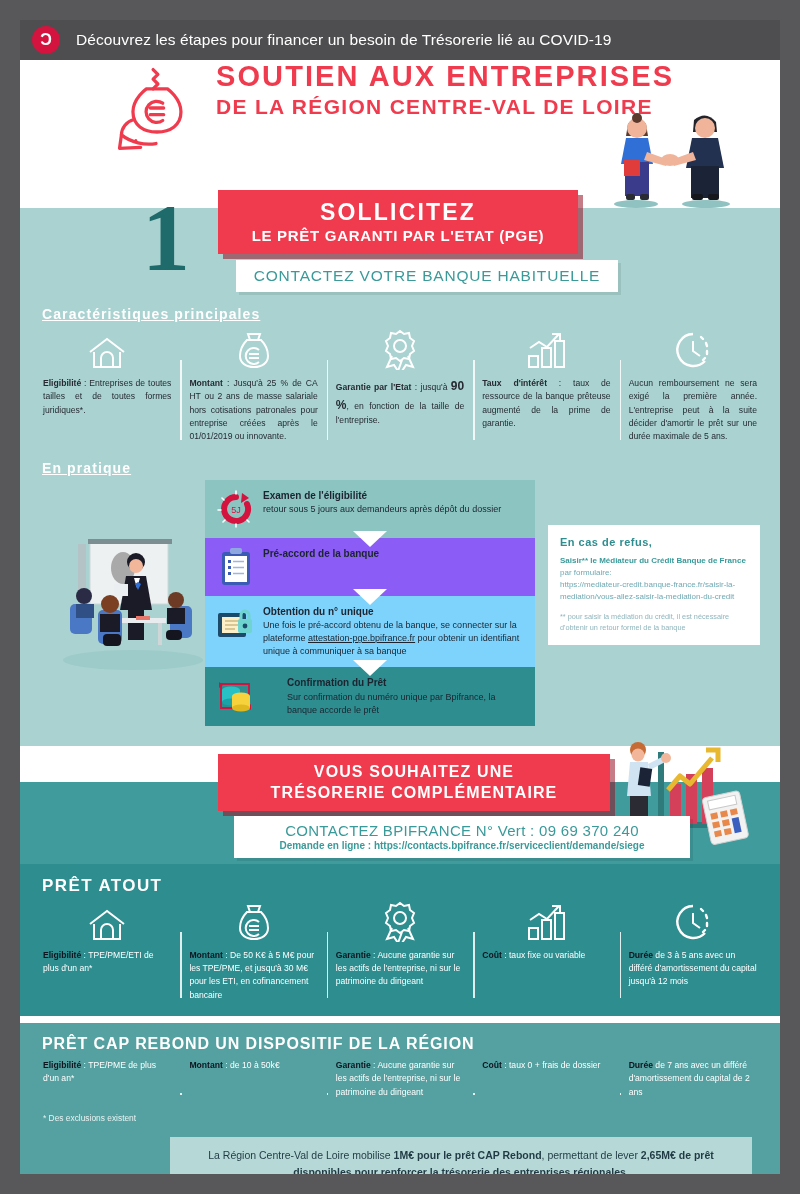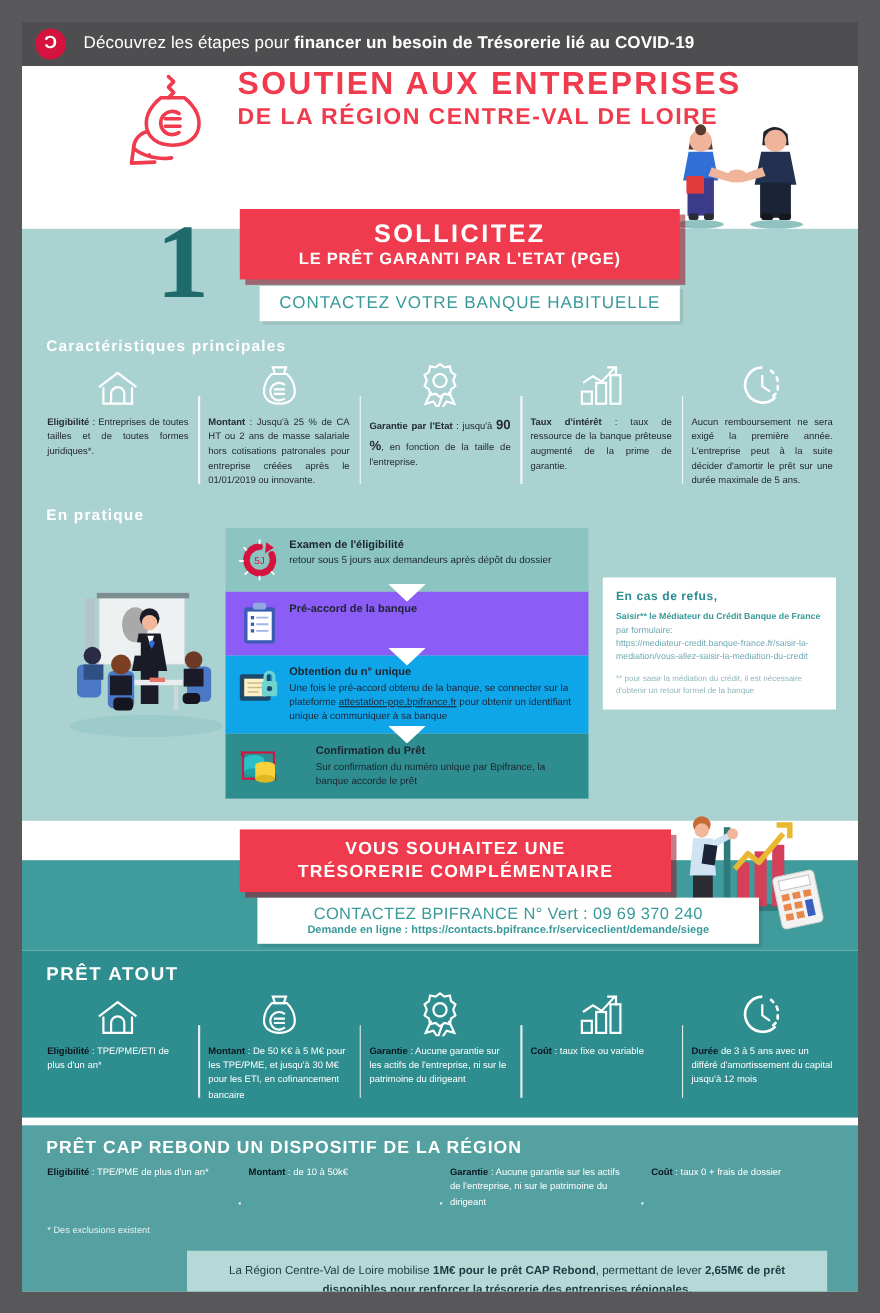--- a/index.html
+++ b/index.html
@@ -33,21 +33,21 @@
   .devup-dot {
     width: 28px; height: 28px; border-radius: 50%;
     background: #d4133f; margin-left: 12px; margin-right: 16px;
     display: flex; align-items: center; justify-content: center;
     color: #fff; font-weight: bold; font-size: 16px; flex: none;
   }
   .topbar-text {
     color: #ffffff; font-size: 15.5px; letter-spacing: .1px;
     white-space: nowrap;
   }
-  .topbar-text b { font-weight: bold; }
+  .topbar-text b { font-weight: normal; }
 
   
   .titlewrap {
     position: relative; height: 120px; background: #fff;
     display: flex; 
   }
   .moneybag { width: 96px; height: 96px; margin-left: 88px; flex: none; }
   .titles { margin-left: 12px; }
   .t1 {
     color: #ef3b4d; font-size: 29px; font-weight: bold;
@@ -70,38 +70,38 @@
   .hands {
     position: absolute; right: 22px; top: -86px; width: 160px; height: 118px;
   }
 
   .bignum {
     position: absolute; left: 122px; top: 10px;
     font-size: 96px; line-height: 1; font-weight: bold;
     color: #1f6b6b; font-family: "Liberation Serif", serif;
   }
 
-  .banner-stack { position: relative; margin-left: 198px; padding-top: 10px; width: 400px; }
+  .banner-stack { position: relative; margin-left: 198px; padding-top: 10px; width: 360px; }
   .redbanner {
     position: relative; background: #ef3b4d; color: #fff;
     text-align: center; padding: 9px 10px 10px;
     box-shadow: 5px 5px 0 rgba(150,16,36,.55);
   }
   .redbanner .l1 { font-size: 23px; font-weight: bold; letter-spacing: 2.2px; }
   .redbanner .l2 { font-size: 15px; font-weight: bold; letter-spacing: .7px; margin-top: 1px; }
   .whitebanner {
     background: #fff; color: #3a9a9a; text-align: center;
     font-size: 15.5px; letter-spacing: .8px; padding: 7px 10px;
     margin: 6px 0 0 18px; width: 382px;
     box-shadow: 3px 3px 0 rgba(0,0,0,.08);
   }
 
   .subhead {
     color: #ffffff; font-size: 14px; font-weight: bold;
-    letter-spacing: 1.1px; margin: 14px 0 4px 22px;
+    letter-spacing: 1.1px; margin: 14px 0 4px 22px; text-decoration: underline;
   }
 
   
   .features {
     display: flex; padding: 0 14px; margin-top: 2px;
   }
   .feat { flex: 1 1 0; padding: 0 9px; position: relative; }
   .feat + .feat::before {
     content: ""; position: absolute; left: 0; top: 34px; bottom: 4px;
     width: 1.5px; background: rgba(255,255,255,.85);
@@ -117,21 +117,21 @@
   .pratique { position: relative; padding-bottom: 6px; }
   .meeting { position: absolute; left: 28px; top: 54px; width: 170px; height: 140px; }
 
   .steps { margin-left: 185px; width: 330px; }
   .step {
     display: flex; align-items: flex-start; padding: 9px 10px 9px 8px;
     position: relative;
   }
   .s1 { background: #8cc4c2; }
   .s2 { background: #8b5cf6; }
-  .s3 { background: #0ea5e9; }
+  .s3 { background: #7dd3fc; }
   .s4 { background: #2e8d8f; gap: 24px; }
   .step .sico { width: 46px; flex: none; display: flex; justify-content: center; align-items: center; }
   .step .stxt { padding-left: 4px; }
   .step .sttl { font-size: 10px; font-weight: bold; color: #1c2430; line-height: 1.35; }
   .step .sbody { font-size: 9px; color: #1c2430; line-height: 1.45; margin-top: 1px; }
   .step .sbody u { text-decoration: underline; }
   .chev {
     position: absolute; left: 50%; transform: translateX(-50%);
     bottom: -9px; z-index: 5;
   }
@@ -568,20 +568,23 @@
         </div>
         <div class="feat feat2">
           <p><b>Montant</b><span> : de 10 à 50k€</span></p>
         </div>
         <div class="feat feat2">
           <p><b>Garantie</b><span> : Aucune garantie sur les actifs de l'entreprise, ni sur le patrimoine du dirigeant</span></p>
         </div>
         <div class="feat feat2">
           <p><b>Coût</b><span> : taux 0 + frais de dossier</span></p>
         </div>
+        <div class="feat feat2">
+          <p><b>Durée</b><span> de 7 ans avec un différé d'amortissement du capital de 2 ans</span></p>
+        </div>
       </div>
       <div class="exclusions">* Des exclusions existent</div>
 
       <div class="mobilise">
         <span>La Région Centre-Val de Loire mobilise </span><b>1M€ pour le prêt CAP Rebond</b><span>, permettant de lever </span><b>2,65M€ de prêt disponibles pour renforcer la trésorerie des entreprises régionales.</b>
       </div>
     </div>
 
   </div>
 </div>

